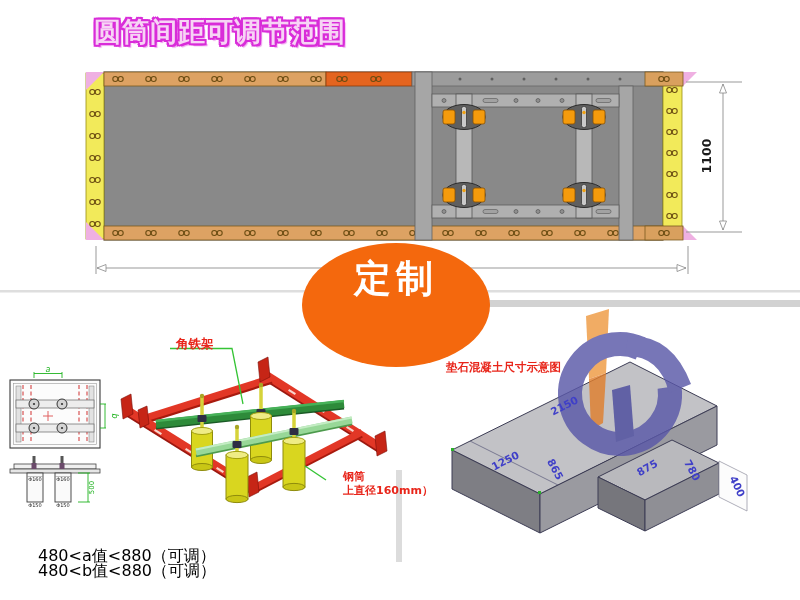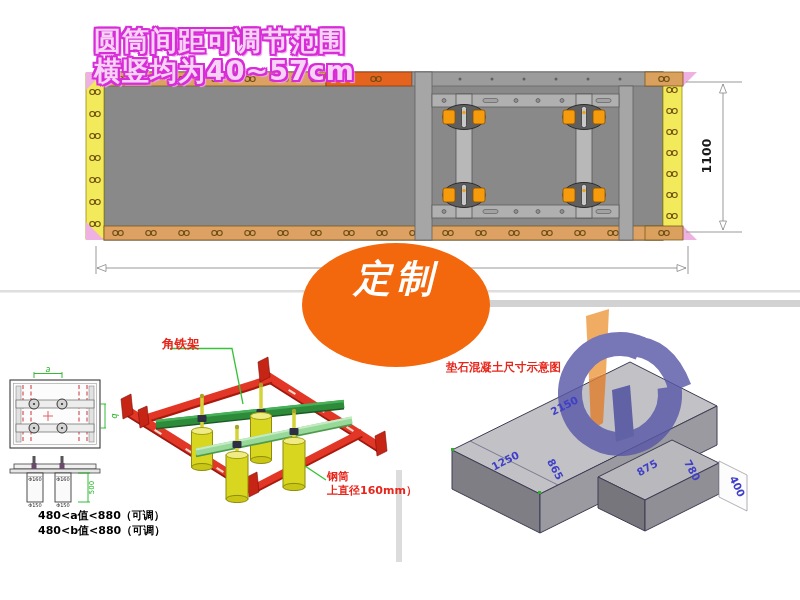--- a/index.html
+++ b/index.html
@@ -4,28 +4,28 @@
 <style>
   html,body{margin:0;padding:0;}
   body{width:800px;height:600px;position:relative;background:#ffffff;overflow:hidden;
        font-family:"DejaVu Sans","Liberation Sans",sans-serif;}
   .abs{position:absolute;}
   #scene{position:absolute;left:0;top:0;z-index:1;}
   #heading{left:94px;top:17px;z-index:5;font-size:27px;font-weight:bold;line-height:30px;
            letter-spacing:1px;color:#f7d4f5;
            text-shadow:-2px -2px 0 #d92cd9,2px -2px 0 #d92cd9,-2px 2px 0 #d92cd9,2px 2px 0 #d92cd9,
                        -2px 0 0 #d92cd9,2px 0 0 #d92cd9,0 -2px 0 #d92cd9,0 2px 0 #d92cd9,
-                       3px 3px 1px #efa3ef;margin-top:9px;}
+                       3px 3px 1px #efa3ef;}
   #badge{left:302px;top:243px;width:188px;height:124px;background:#f4680d;border-radius:50%;
          color:#fff;text-align:center;box-sizing:border-box;padding-top:12px;
-         font-size:37px;font-weight:bold;line-height:47px;letter-spacing:5px;z-index:10;font-style:italic;}
-  #notes{left:38px;top:508px;z-index:5;font-size:11px;font-weight:bold;color:#000;line-height:15px;}
+         font-size:37px;font-weight:bold;line-height:47px;letter-spacing:5px;z-index:10;}
+  #notes{left:38px;top:548px;z-index:5;font-size:16px;font-weight:normal;color:#000;line-height:15px;}
   .red-label{color:#e8251a;font-weight:bold;z-index:5;}
-  #frame-label{left:162px;top:336px;font-size:12.5px;text-align:right;}
-  #cyl-label{left:327px;top:470px;font-size:11px;line-height:13.5px;width:92px;}
+  #frame-label{left:176px;top:336px;font-size:12.5px;text-align:right;}
+  #cyl-label{left:343px;top:470px;font-size:11px;line-height:13.5px;width:92px;}
   #br-title{left:446px;top:360px;font-size:11.5px;}
 </style>
 </head>
 <body>
 
 <svg id="scene" width="800" height="600" viewBox="0 0 800 600">
   <defs>
     <g id="bolt" fill="none" stroke="#6b4c12" stroke-width="1.1">
       <circle cx="-2.7" cy="0" r="2.5"></circle>
         <circle cx="2.7" cy="0" r="2.5"></circle>
@@ -342,21 +342,20 @@
       <text transform="translate(552,471) rotate(62)">865</text>
       <text transform="translate(649,471) rotate(-30)">875</text>
       <text transform="translate(689,472) rotate(62)">780</text>
       <text transform="translate(734,488) rotate(64)">400</text>
     </g>
   </g>
 </svg>
 
 <div id="heading" class="abs">
   <div>圆筒间距可调节范围</div>
-  <div>横竖均为40~57cm</div>
 </div>
 
 <div id="badge" class="abs">
   <div>定制</div>
 </div>
 
 <div id="notes" class="abs">
   <div>480&lt;a值&lt;880（可调）</div>
   <div>480&lt;b值&lt;880（可调）</div>
 </div>

